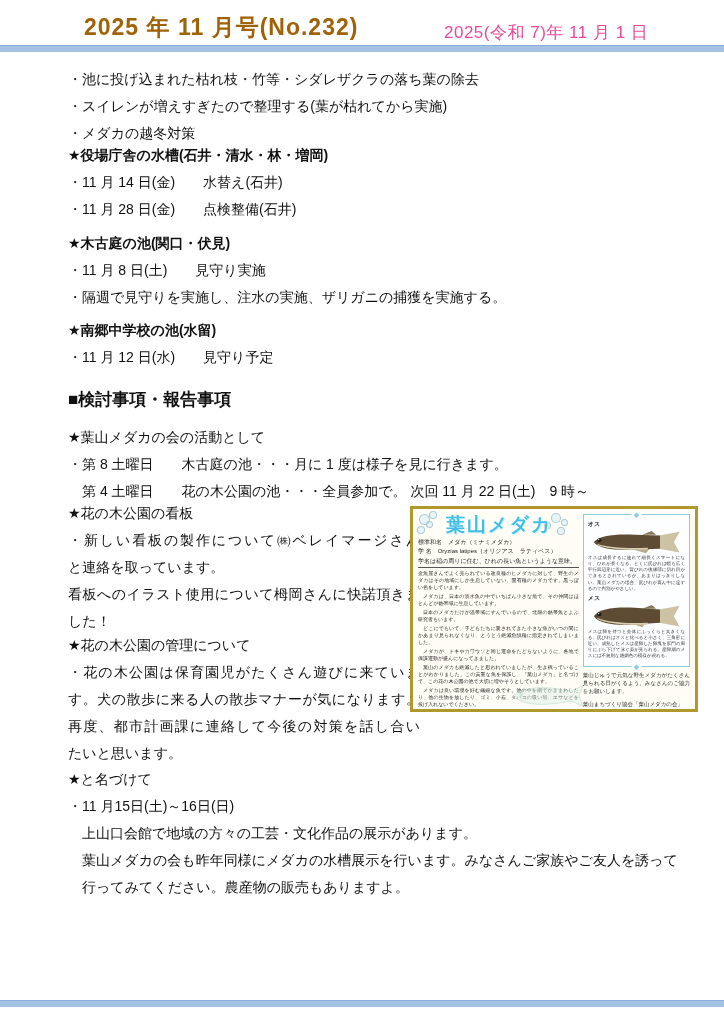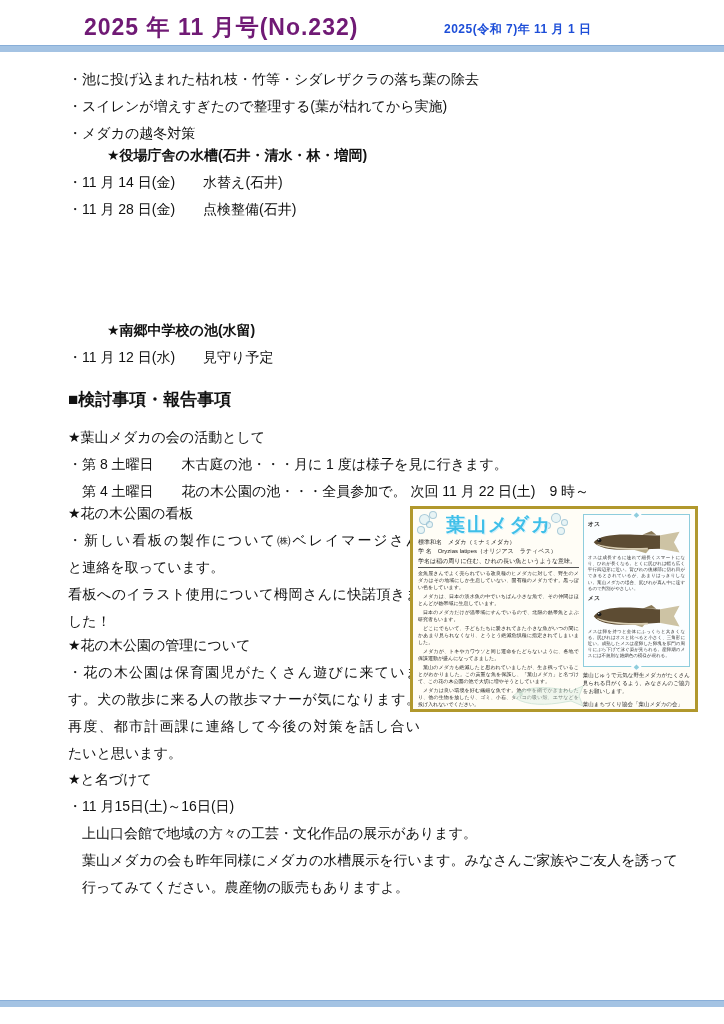--- a/index.html
+++ b/index.html
@@ -1,25 +1,25 @@
 <!DOCTYPE html>
 <html lang="ja"><head>
 <meta charset="utf-8">
 <style>
   html,body{margin:0;padding:0;background:#ffffff;}
   .page{position:relative;width:724px;height:1024px;background:#ffffff;overflow:hidden;
         font-family:"Liberation Sans","DejaVu Sans",sans-serif;color:#111;}
   
-  .hdr-title{position:absolute;left:84px;top:12px;font-size:23px;font-weight:900;letter-spacing:1px;color:#701a75;}
-  .hdr-date{position:absolute;left:444px;top:21px;font-size:12px;font-weight:700;letter-spacing:.5px;color:#1d4ed8;}
+  .hdr-title{position:absolute;left:84px;top:12px;font-size:23px;font-weight:900;letter-spacing:1px;color:#a16207;}
+  .hdr-date{position:absolute;left:444px;top:21px;font-size:17px;font-weight:400;letter-spacing:.5px;color:#ec4899;}
   .rule-top{position:absolute;left:0;top:45px;width:724px;height:6px;background:#a4c3e3;border-top:1px solid #88aed8;}
   .rule-bottom{position:absolute;left:0;top:1000px;width:724px;height:6px;background:#a4c3e3;border-top:1px solid #88aed8;}
   
   .blk{position:absolute;left:68px;font-size:14px;line-height:27px;color:#111;}
-  .blk .t{font-weight:700;margin-left:39px;}
+  .blk .t{font-weight:700;}
   .h2{position:absolute;left:68px;font-size:17px;font-weight:700;color:#111;}
   .narrow{width:352px;}
   .jl{text-align:justify;text-align-last:justify;}
   
   .card{position:absolute;left:410px;top:506px;width:288px;height:206px;box-sizing:border-box;
         border:3px solid #b1982c;background:#fffdf6;padding:3px 5px 10px 5px;overflow:hidden;}
   .card-cols{display:flex;gap:4px;}
   .card-left{width:60%;}
   .card-right{width:40%;}
   .card-titlerow{position:relative;height:24px;}
@@ -55,20 +55,25 @@
     <div>・スイレンが増えすぎたので整理する(葉が枯れてから実施)</div>
     <div>・メダカの越冬対策</div>
   </div>
 
   <div class="blk" style="top:142px;">
     <div class="t">★役場庁舎の水槽(石井・清水・林・増岡)</div>
     <div>・11 月 14 日(金)　　水替え(石井)</div>
     <div>・11 月 28 日(金)　　点検整備(石井)</div>
   </div>
 
+  <div class="blk" style="top:230px;">
+    <div class="t">★木古庭の池(関口・伏見)</div>
+    <div>・11 月 8 日(土)　　見守り実施</div>
+    <div>・隔週で見守りを実施し、注水の実施、ザリガニの捕獲を実施する。</div>
+  </div>
 
   <div class="blk" style="top:317px;">
     <div class="t">★南郷中学校の池(水留)</div>
     <div>・11 月 12 日(水)　　見守り予定</div>
   </div>
 
   <div class="h2" style="top:388px;">■検討事項・報告事項</div>
 
   <div class="blk" style="top:424px;">
     <div>★葉山メダカの会の活動として</div>

